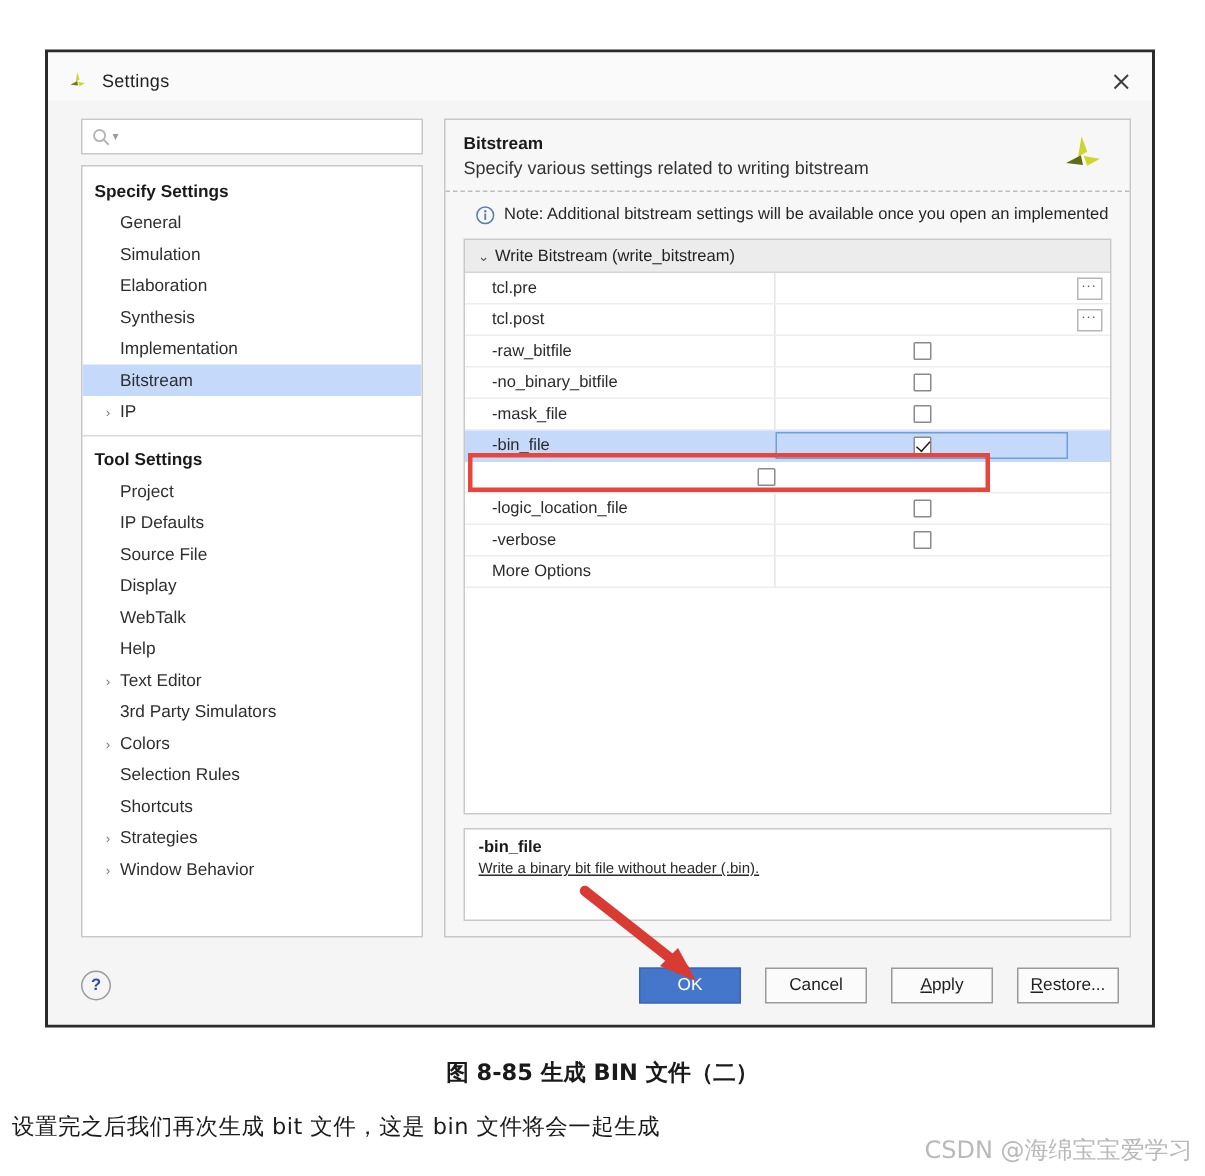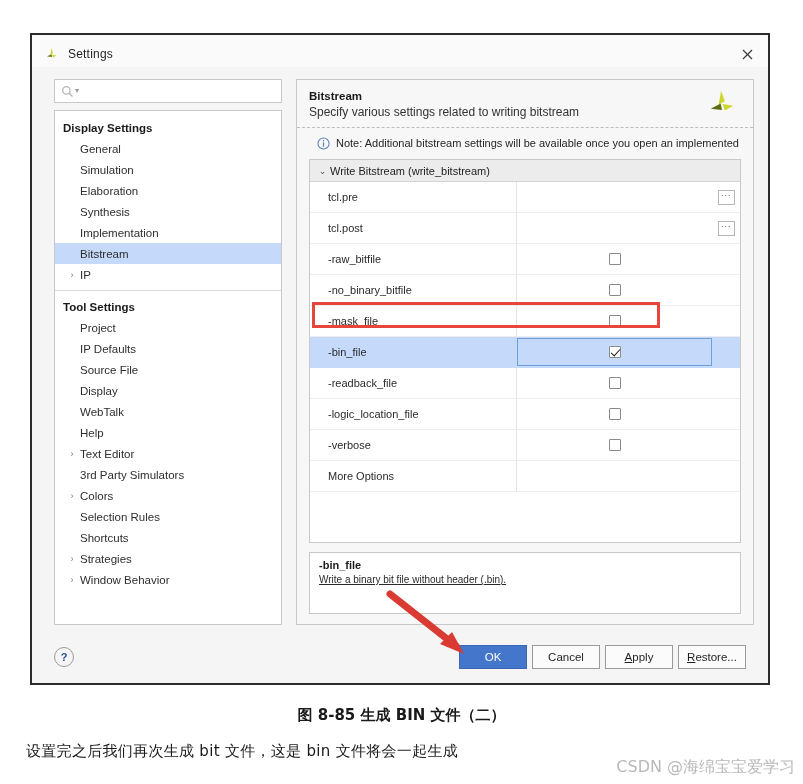--- a/index.html
+++ b/index.html
@@ -110,21 +110,21 @@
   }
   .tbl-header {
     height: 22px; background: #ececec;
     border-bottom: 1px solid #d5d5d5;
     display: flex; align-items: center;
     font-size: 11px; color: #222; padding-left: 7px;
   }
   .tbl-header .chev { color:#555; font-size:9px; width:11px; }
   .prow {
     position: relative;
-    height: 31px; display: flex; align-items: stretch;
+    height: 21px; display: flex; align-items: stretch;
     border-bottom: 1px solid #ededed;
     font-size: 11px; color: #2a2a2a;
   }
   .prow .name {
     width: 207px; flex: 0 0 207px;
     display: flex; align-items: center;
     padding-left: 18px;
     border-right: 1px solid #e4e4e4;
   }
   .prow .val {
@@ -172,21 +172,21 @@
     background: #f5f5f5;
     display: flex; align-items: center;
     padding: 0 22px 0 22px;
   }
   .help-btn {
     width: 20px; height: 20px; border-radius: 50%;
     border: 1px solid #9a9a9a; background: #f5f5f5;
     display: flex; align-items: center; justify-content: center;
     color: #2b4f9e; font-size: 11px; font-weight: bold; cursor: pointer;
   }
-  .btn-group { margin-left: auto; display: flex; gap: 5px; align-items:center; }
+  .btn-group { margin-left: auto; display: flex; gap: 16px; align-items:center; }
   .btn {
     width: 68px; height: 24px;
     display: flex; align-items: center; justify-content: center;
     font-size: 11.5px; color: #1f1f1f;
     background: #fbfbfb; border: 1px solid #9a9a9a;
     cursor: pointer; white-space: nowrap;
   }
   .btn.primary { background: #4477cc; border-color:#3a67b4; color: #ffffff; }
   .btn u { text-underline-offset: 1px; }
 
@@ -200,21 +200,21 @@
   .red-arrow { position: absolute; left: 382px; top: 588px; width: 110px; height: 75px; pointer-events:none; }
 
   
   .caption {
     position: absolute; left: 0; right: 0; top: 706px;
     text-align: center;
     font-family: "DejaVu Sans", sans-serif;
     font-size: 15px; font-weight: bold; color: #1a1a1a;
   }
   .bodytext {
-    position: absolute; left: 26px; top: 742px;
+    position: absolute; left: 8px; top: 742px;
     font-family: "DejaVu Sans", sans-serif;
     font-size: 15px; color: #1a1a1a; letter-spacing: .3px;
   }
   .watermark {
     position: absolute; right: 8px; bottom: 6px;
     font-family: "DejaVu Sans", sans-serif;
     font-size: 16px; color: #b9b9b9;
   }
 </style>
 </head>
@@ -245,21 +245,21 @@
         <div class="search-box">
           <svg class="search-icon" viewBox="0 0 14 14">
             <circle cx="5.8" cy="5.8" r="4" fill="none" stroke="#7a7a7a" stroke-width="1.4"></circle>
             <line x1="8.8" y1="8.8" x2="12.4" y2="12.4" stroke="#7a7a7a" stroke-width="1.4"></line>
           </svg>
           <span class="search-caret">▾</span>
           <input class="search-input" type="text" placeholder="" style="">
         </div>
 
         <div class="tree">
-            <div class="tree-row group">Display Settings</div>
+            <div class="tree-row group">Specify Settings</div>
             <div class="tree-row child">
               <span>General</span>
             </div>
             <div class="tree-row child">
               <span>Simulation</span>
             </div>
             <div class="tree-row child">
               <span>Elaboration</span>
             </div>
             <div class="tree-row child">
@@ -387,21 +387,20 @@
                 <div class="btncell"></div>
               </div>
               <div class="prow sel">
                 <div class="name">-bin_file</div>
                 <div class="val">
                   <span class="cb checked"></span>
                 </div>
                 <div class="btncell"></div>
               </div>
               <div class="prow">
-                <div class="name">-readback_file</div>
                 <div class="val">
                   <span class="cb"></span>
                 </div>
                 <div class="btncell"></div>
               </div>
               <div class="prow">
                 <div class="name">-logic_location_file</div>
                 <div class="val">
                   <span class="cb"></span>
                 </div>

